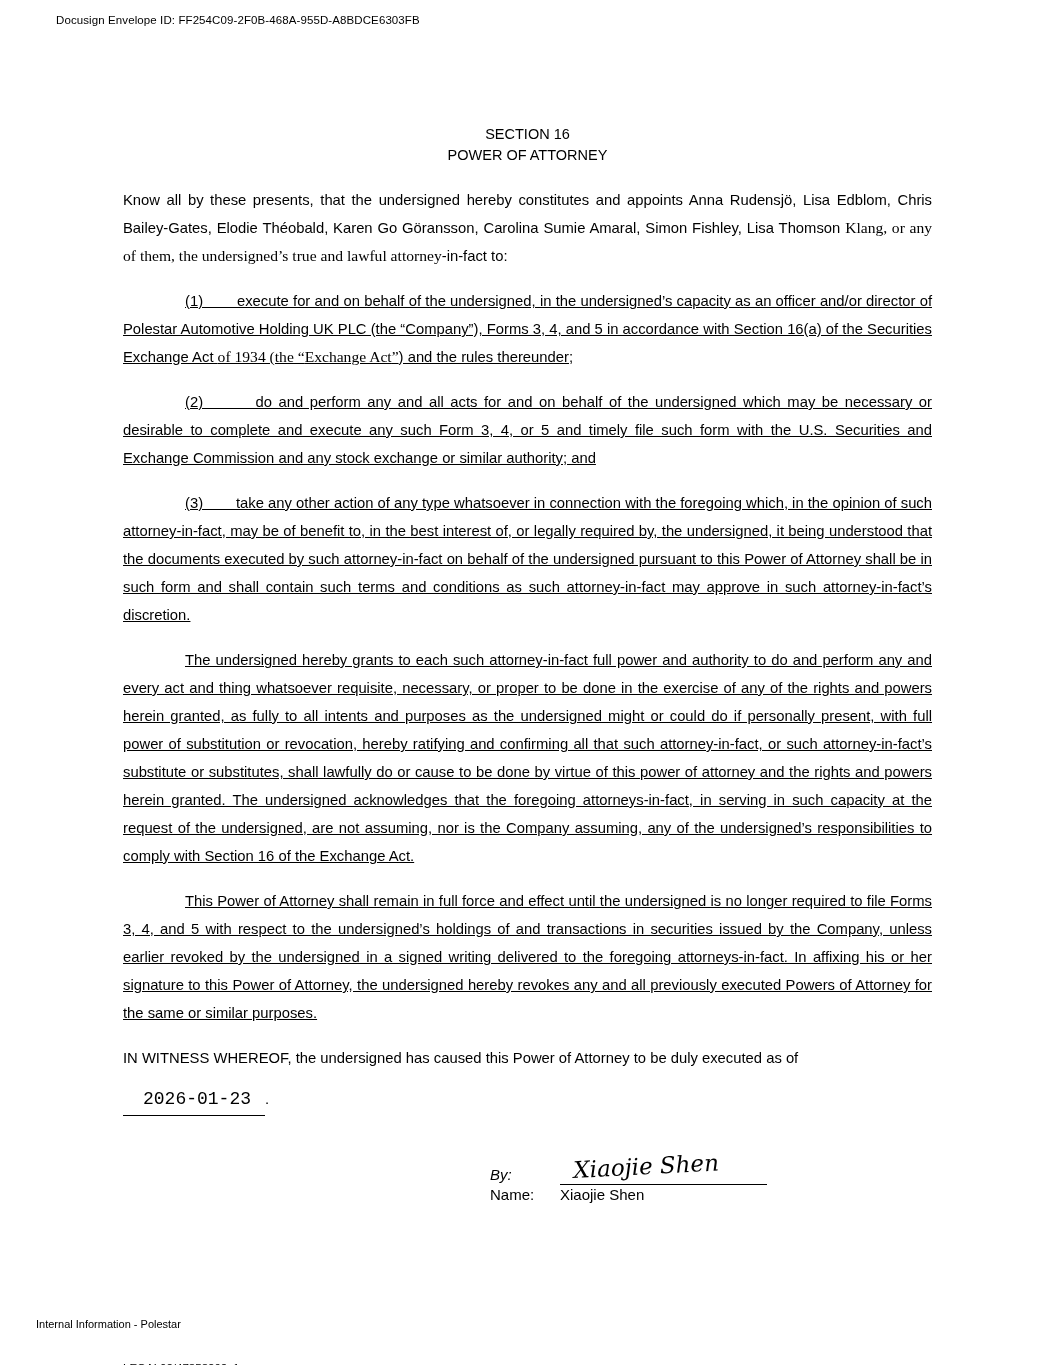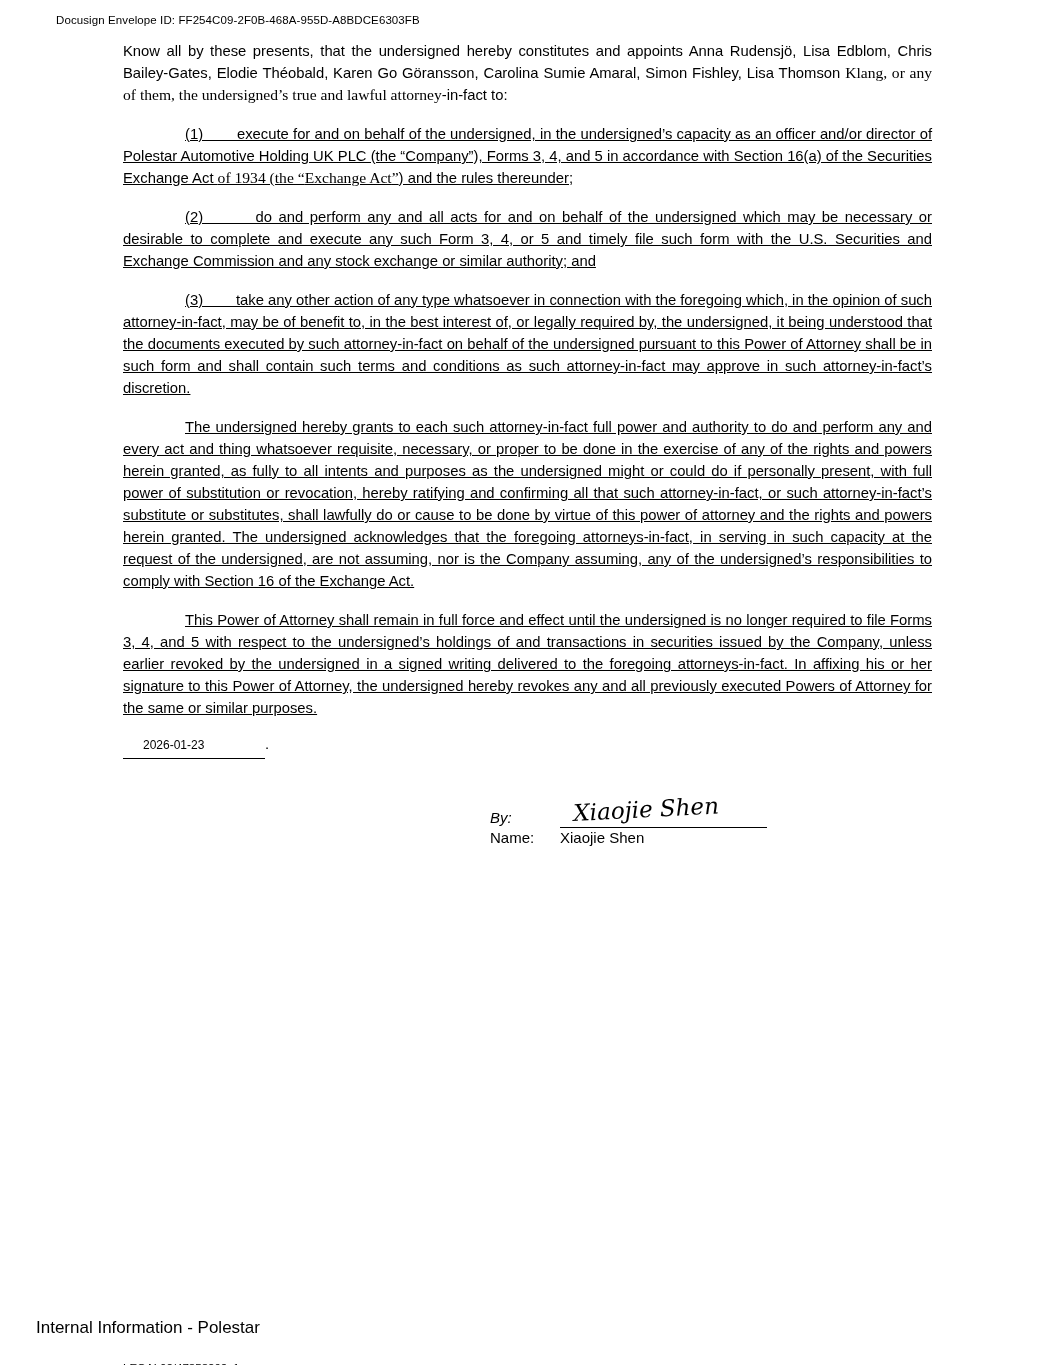--- a/index.html
+++ b/index.html
@@ -15,33 +15,33 @@
     font-size:11.5px; letter-spacing:0.1px;padding-left:23px;
   }
   .content {
     position:absolute; top:0; left:123px; width:809px;
   }
   .doc-title {
     margin-top:124px; text-align:center;
     font-size:14.5px; line-height:21px;
   }
   #paragraphs {
-    margin-top:40px;
-    font-size:14.8px; line-height:22px;
+    margin-top:20px;
+    font-size:14.8px; line-height:28px;
     text-align:justify;
   }
   .para { margin:0 0 17px 0; }
   .para.indent { text-indent:62px;text-decoration:underline; }
   .u { text-decoration:underline; }
   .serif { font-family:"Liberation Serif", serif; font-size:15.6px; }
   .date-block { margin-top:2px; font-size:14.8px; }
   .date-line {
     display:inline-block; width:142px; box-sizing:border-box;
     border-bottom:1px solid #000;
-    padding:0 0 6px 20px; font-size:12px;
+    padding:0 0 6px 20px; font-size:18px;font-family:Liberation Mono, monospace;
   }
   .sig-block { margin-top:32px; margin-left:367px; font-size:15px; }
   .sig-row { display:flex; align-items:flex-end; }
   .sig-label { width:70px; padding-bottom:2px;font-style:italic; }
   .sig-line {
     width:207px; height:36px; position:relative;
     border-bottom:1px solid #000;
   }
   .signature-script {
     position:absolute; left:14px; bottom:1px;
@@ -50,38 +50,43 @@
     transform:rotate(-3deg); transform-origin:left bottom;
   }
   .name-row { display:flex; margin-top:1px; }
   .name-label { width:70px; }
   .footer-ref {
     position:absolute; left:123px; top:1362px;
     font-size:11.5px;
   }
   .footer-classification {
     position:absolute; left:36px; top:1318px;
-    font-size:17px;
+    font-size:11px;
   }
 </style>
 </head>
 <body>
 
 <div class="envelope-id">Docusign Envelope ID: FF254C09-2F0B-468A-955D-A8BDCE6303FB</div>
 
 <div class="content">
 
+  <div class="doc-title">
+    <div>SECTION 16</div>
+    <div>POWER OF ATTORNEY</div>
+  </div>
 
   <div id="paragraphs">
       <p class="para"><span>Know all by these presents, that the undersigned hereby constitutes and appoints Anna Rudensjö, Lisa Edblom, Chris Bailey-Gates, Elodie Théobald, Karen Go Göransson, Carolina Sumie Amaral, Simon Fishley, Lisa Thomson </span><span class="serif">Klang, or any of them, the undersigned’s true and lawful attorney</span><span>-in-fact to:</span></p>
       <p class="para indent"><span>(1)&nbsp;&nbsp;&nbsp;&nbsp;&nbsp;&nbsp;&nbsp;&nbsp;execute for and on behalf of the undersigned, in the undersigned’s capacity as an officer and/or director of Polestar Automotive Holding UK PLC (the “</span><span class="u">Company</span><span>”), Forms 3, 4, and 5 in accordance with Section 16(a) of the Securities Exchange Act </span><span class="serif">of 1934 (the “</span><span class="u serif">Exchange Act</span><span class="serif">”</span><span>) and the rules thereunder;</span></p>
       <p class="para indent"><span>(2)&nbsp;&nbsp;&nbsp;&nbsp;&nbsp;&nbsp;&nbsp;&nbsp;do and perform any and all acts for and on behalf of the undersigned which may be necessary or desirable to complete and execute any such Form 3, 4, or 5 and timely file such form with the U.S. Securities and Exchange Commission and any stock exchange or similar authority; and</span></p>
       <p class="para indent"><span>(3)&nbsp;&nbsp;&nbsp;&nbsp;&nbsp;&nbsp;&nbsp;&nbsp;take any other action of any type whatsoever in connection with the foregoing which, in the opinion of such attorney-in-fact, may be of benefit to, in the best interest of, or legally required by, the undersigned, it being understood that the documents executed by such attorney-in-fact on behalf of the undersigned pursuant to this Power of Attorney shall be in such form and shall contain such terms and conditions as such attorney-in-fact may approve in such attorney-in-fact’s discretion.</span></p>
       <p class="para indent"><span>The undersigned hereby grants to each such attorney-in-fact full power and authority to do and perform any and every act and thing whatsoever requisite, necessary, or proper to be done in the exercise of any of the rights and powers herein granted, as fully to all intents and purposes as the undersigned might or could do if personally present, with full power of substitution or revocation, hereby ratifying and confirming all that such attorney-in-fact, or such attorney-in-fact’s substitute or substitutes, shall lawfully do or cause to be done by virtue of this power of attorney and the rights and powers herein granted. The undersigned acknowledges that the foregoing attorneys-in-fact, in serving in such capacity at the request of the undersigned, are not assuming, nor is the Company assuming, any of the undersigned’s responsibilities to comply with Section 16 of the Exchange Act.</span></p>
       <p class="para indent"><span>This Power of Attorney shall remain in full force and effect until the undersigned is no longer required to file Forms 3, 4, and 5 with respect to the undersigned’s holdings of and transactions in securities issued by the Company, unless earlier revoked by the undersigned in a signed writing delivered to the foregoing attorneys-in-fact. In affixing his or her signature to this Power of Attorney, the undersigned hereby revokes any and all previously executed Powers of Attorney for the same or similar purposes.</span></p>
+      <p class="para"><span>IN WITNESS WHEREOF, the undersigned has caused this Power of Attorney to be duly executed as of</span></p>
     </div>
 
   <div class="date-block">
     <span class="date-line"><span>2026-01-23</span></span><span>.</span>
   </div>
 
   <div class="sig-block">
     <div class="sig-row">
       <span class="sig-label">By:</span>
       <span class="sig-line">

